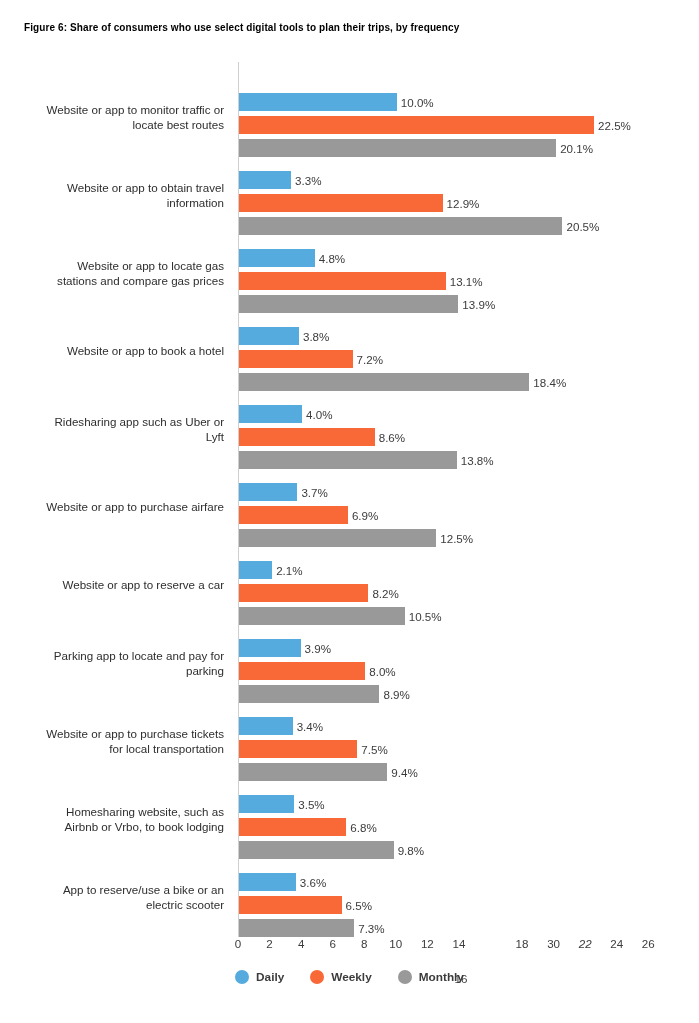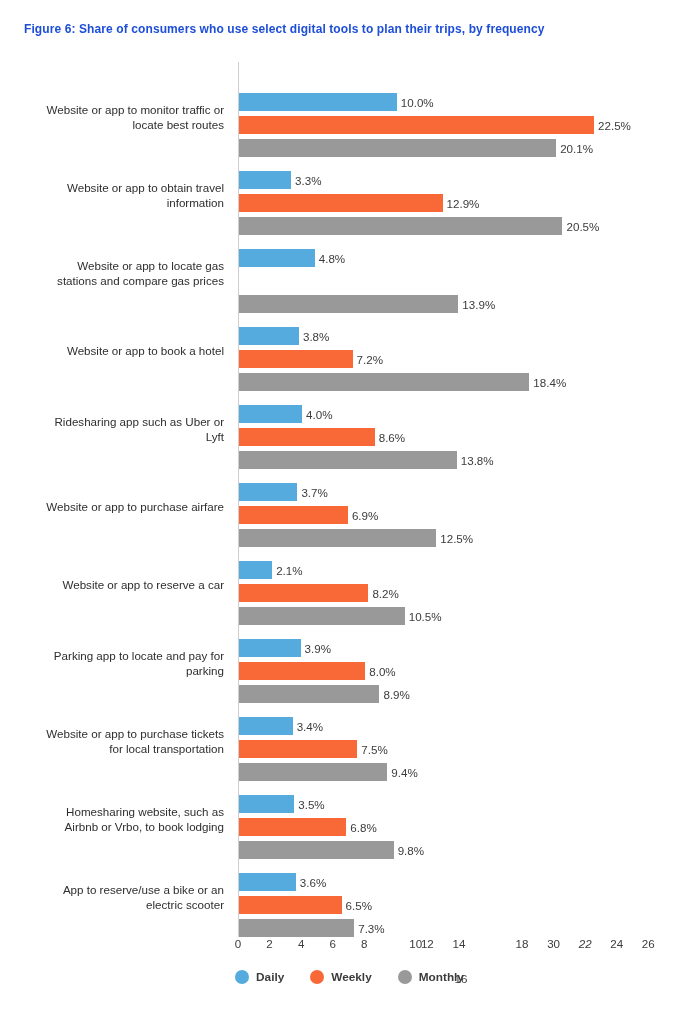--- a/index.html
+++ b/index.html
@@ -14,23 +14,23 @@
     color: #3c3c3c;
     overflow: hidden;
     position: relative;
   }
 
   
   #chart-title {
     position: absolute;
     left: 24px;
     top: 22px;
-    font-size: 12px;
+    font-size: 10px;
     font-weight: bold;
-    color: #1d4ed8;
+    color: #000000;
     letter-spacing: 0.1px;
     white-space: nowrap;
   }
 
   
   #plot-area {
     position: absolute;
     left: 0;
     top: 62px;
     width: 699px;
@@ -196,20 +196,24 @@
       <div class="bar-group" style="top: 172px;">
         <div class="group-label">
           <div>Website or app to locate gas</div>
           <div>stations and compare gas prices</div>
         </div>
         <div class="bars">
           <div class="bar-row r0">
             <span class="bar daily" style="width: 75.744px;"></span>
             <span class="bar-value">4.8%</span>
           </div>
+          <div class="bar-row r1">
+            <span class="bar weekly" style="width: 206.718px;"></span>
+            <span class="bar-value">13.1%</span>
+          </div>
           <div class="bar-row r2">
             <span class="bar monthly" style="width: 219.342px;"></span>
             <span class="bar-value">13.9%</span>
           </div>
         </div>
       </div>
       <div class="bar-group" style="top: 250px;">
         <div class="group-label">
           <div>Website or app to book a hotel</div>
         </div>
@@ -368,21 +372,21 @@
       </div>
     </div>
 </div>
 
 <div id="x-axis">
     <span class="x-tick" style="left: 238px;">0</span>
     <span class="x-tick" style="left: 269.56px;">2</span>
     <span class="x-tick" style="left: 301.12px;">4</span>
     <span class="x-tick" style="left: 332.68px;">6</span>
     <span class="x-tick" style="left: 364.24px;">8</span>
-    <span class="x-tick" style="left: 395.8px; margin-left: 20px;">10</span>
+    <span class="x-tick" style="left: 395.8px;">10</span>
     <span class="x-tick" style="left: 427.36px;">12</span>
     <span class="x-tick" style="left: 458.92px;">14</span>
     <span class="x-tick" style="left: 461px; margin-top: 35px;">16</span>
     <span class="x-tick" style="left: 522.04px;">18</span>
     <span class="x-tick" style="left: 553.6px;">30</span>
     <span class="x-tick" style="left: 585.16px; font-style: italic;">22</span>
     <span class="x-tick" style="left: 616.72px;">24</span>
     <span class="x-tick" style="left: 648.28px;">26</span>
   </div>
 

